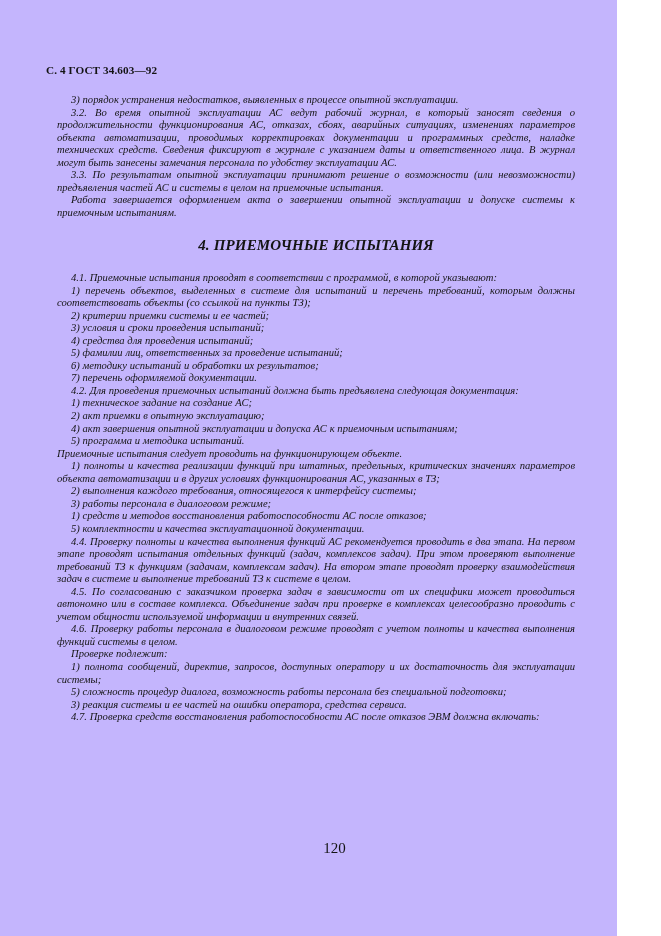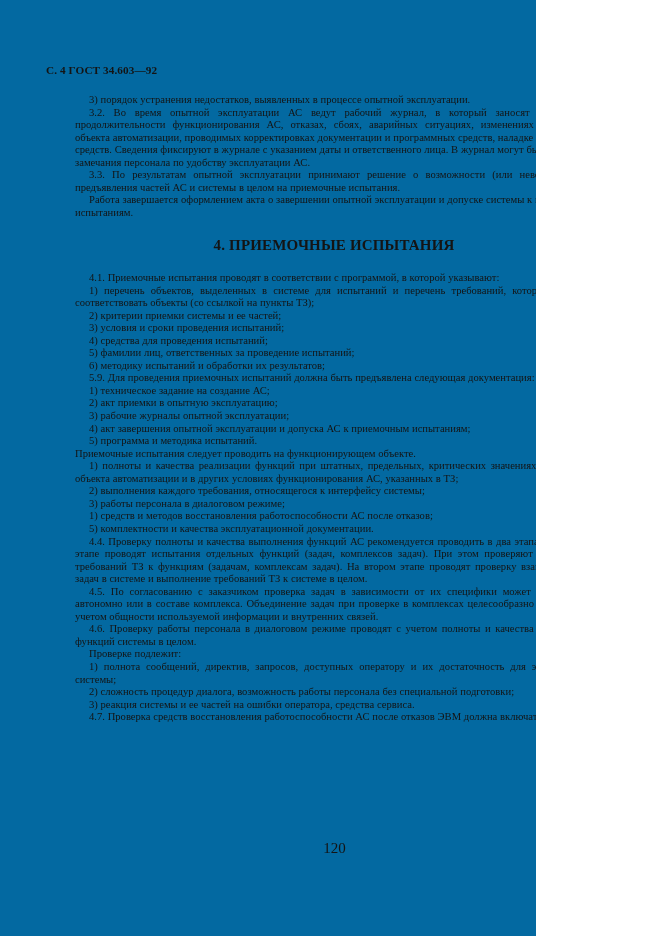--- a/index.html
+++ b/index.html
@@ -8,40 +8,41 @@
     padding: 0;
     background: #ffffff;
   }
   body {
     font-family: "Liberation Serif", "DejaVu Serif", serif;
     color: #141414;
     -webkit-font-smoothing: antialiased;
   }
   .page {
     position: relative;
-    width: 536px;
+    width: 617px;
     height: 936px;
-    background: #0369a1;
+    background: #c4b5fd;
     overflow: hidden;
     box-sizing: border-box;
   }
   .page-header {
     position: absolute;
     top: 64px;
     left: 46px;
     font-size: 11.2px;
     font-weight: bold;
     letter-spacing: 0.1px;
     white-space: nowrap;
   }
   .content {
     position: absolute;
     top: 94px;
-    left: 75px;
+    left: 57px;
     width: 518px;
+    font-style: italic;
   }
   p {
     margin: 0;
     font-size: 10.6px;
     line-height: 12.55px;
     text-align: justify;
     text-indent: 14px;
     hyphens: manual;
     word-spacing: 0.1px;
   }
@@ -90,41 +91,41 @@
     <p class="section-heading">4. ПРИЕМОЧНЫЕ ИСПЫТАНИЯ</p>
     <div class="gap-after-heading"></div>
 
     <p>4.1. Приемочные испытания проводят в соответствии с программой, в которой указывают:</p>
     <p class="item">1) перечень объектов, выделенных в системе для испытаний и перечень требований, которым должны соответствовать объекты (со ссылкой на пункты ТЗ);</p>
     <p class="item">2) критерии приемки системы и ее частей;</p>
     <p class="item">3) условия и сроки проведения испытаний;</p>
     <p class="item">4) средства для проведения испытаний;</p>
     <p class="item">5) фамилии лиц, ответственных за проведение испытаний;</p>
     <p class="item">6) методику испытаний и обработки их результатов;</p>
+    <p class="item">7) перечень оформляемой документации.</p>
 
-    <p>5.9. Для проведения приемочных испытаний должна быть предъявлена следующая документация:</p>
+    <p>4.2. Для проведения приемочных испытаний должна быть предъявлена следующая документация:</p>
     <p class="item">1) техническое задание на создание АС;</p>
     <p class="item">2) акт приемки в опытную эксплуатацию;</p>
-    <p class="item">3) рабочие журналы опытной эксплуатации;</p>
     <p class="item">4) акт завершения опытной эксплуатации и допуска АС к приемочным испытаниям;</p>
     <p class="item">5) программа и методика испытаний.</p>
     <p class="flush">Приемочные испытания следует проводить на функционирующем объекте.</p>
 
     <p class="item">1) полноты и качества реализации функций при штатных, предельных, критических значениях параметров объекта автоматизации и в других условиях функционирования АС, указанных в ТЗ;</p>
     <p class="item">2) выполнения каждого требования, относящегося к интерфейсу системы;</p>
     <p class="item">3) работы персонала в диалоговом режиме;</p>
     <p class="item">1) средств и методов восстановления работоспособности АС после отказов;</p>
     <p class="item">5) комплектности и качества эксплуатационной документации.</p>
 
     <p>4.4. Проверку полноты и качества выполнения функций АС рекомендуется проводить в два этапа. На первом этапе проводят испытания отдельных функций (задач, комплексов задач). При этом проверяют выполнение требований ТЗ к функциям (задачам, комплексам задач). На втором этапе проводят проверку взаимодействия задач в системе и выполнение требований ТЗ к системе в целом.</p>
     <p>4.5. По согласованию с заказчиком проверка задач в зависимости от их специфики может проводиться автономно или в составе комплекса. Объединение задач при проверке в комплексах целесообразно проводить с учетом общности используемой информации и внутренних связей.</p>
     <p>4.6. Проверку работы персонала в диалоговом режиме проводят с учетом полноты и качества выполнения функций системы в целом.</p>
     <p>Проверке подлежит:</p>
     <p class="item">1) полнота сообщений, директив, запросов, доступных оператору и их достаточность для эксплуатации системы;</p>
-    <p class="item">2) сложность процедур диалога, возможность работы персонала без специальной подготовки;</p>
+    <p class="item">5) сложность процедур диалога, возможность работы персонала без специальной подготовки;</p>
     <p class="item">3) реакция системы и ее частей на ошибки оператора, средства сервиса.</p>
 
     <p>4.7. Проверка средств восстановления работоспособности АС после отказов ЭВМ должна включать:</p>
 
   </div>
 
   <div class="page-number">120</div>
 
 </div>
 

